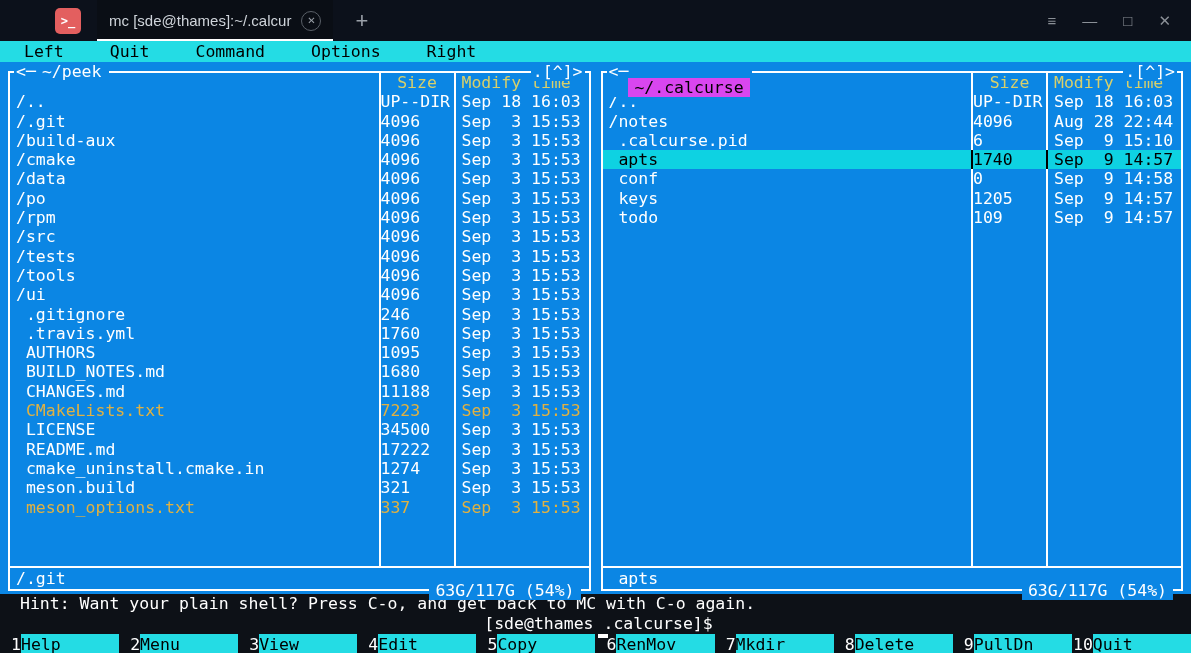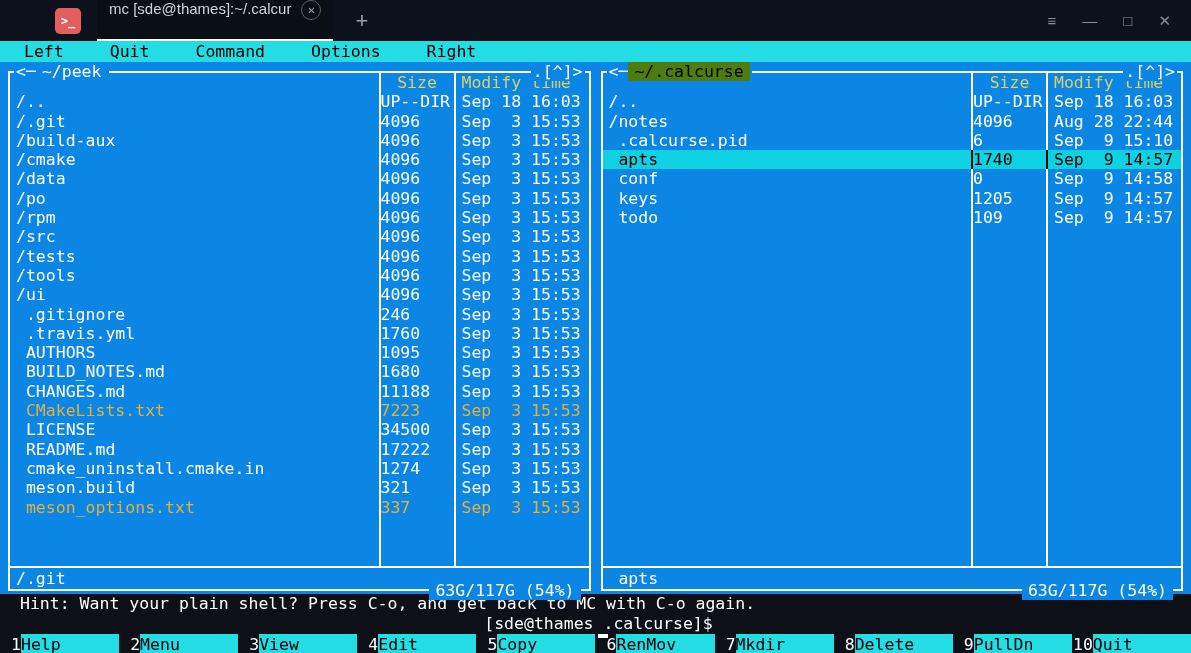--- a/index.html
+++ b/index.html
@@ -11,41 +11,41 @@
   body{
     width:1191px;height:653px;overflow:hidden;background:var(--tabbar);
     font-family:"DejaVu Sans Mono",monospace;font-size:16.5px;color:#fff;
   }
   
   .tabbar{height:41px;background:var(--tabbar);display:flex;align-items:center;
     font-family:"Liberation Sans",sans-serif;font-size:15px;color:#cfd4da;}
   .term-icon{width:26px;height:26px;margin-left:55px;border-radius:5px;background:var(--icon-red);
     display:flex;align-items:center;justify-content:center;color:#fff;
     font-family:"DejaVu Sans Mono",monospace;font-size:12px;font-weight:bold;flex:0 0 auto;}
-  .tab{height:100%;display:flex;gap:10px;margin-left:16px;padding:0 12px;
+  .tab{height:100%;display:flex;align-items:center;gap:10px;margin-left:16px;padding:0 12px;
     position:relative;background:#0a0e15;}
   .tab::after{content:"";position:absolute;left:0;right:0;bottom:0;height:2px;background:#fff;}
   .tab-close{width:20px;height:20px;border:1px solid #5a6068;border-radius:50%;
     display:flex;align-items:center;justify-content:center;font-size:10px;color:#9aa0a8;}
   .newtab{font-size:22px;color:#9aa0a8;margin-left:22px;font-weight:300;}
   .win-controls{margin-left:auto;margin-right:20px;display:flex;gap:26px;color:#8b9097;font-size:15px;}
   .win-controls span{cursor:default}
   
   .menubar{height:21px;background:var(--menubar);color:#000;display:flex;align-items:flex-end;
     padding-left:24px;line-height:21px;}
   .menubar .mitem{margin-right:46px;white-space:pre;}
   
   .mcarea{background:var(--panel-bg);}
   .panels{display:flex;gap:10px;padding:9px 8px 0 8px;height:529px;background:var(--panel-bg);}
   .panel{flex:1;border:2px solid #fff;position:relative;display:flex;flex-direction:column;background:var(--panel-bg);}
   .ptitle{position:absolute;top:-11px;left:4px;background:var(--panel-bg);padding:0 2px;
     display:flex;line-height:19px;white-space:pre;z-index:2;}
   .ptitle .arrow{white-space:pre;}
   .ptitle .ppath{white-space:pre;padding:0 6px;}
-  .panel.active .ppath{background:#4d7c0f;color:#000;}
+  .panel.active .ppath{background:#d946ef;color:#000;margin-top:16px;}
   .pnav-right{position:absolute;top:-11px;right:4px;background:var(--panel-bg);padding:0 2px;
     line-height:19px;white-space:pre;z-index:2;}
   .phead,.prow,.pfill{display:flex;height:19.3px;line-height:19.3px;white-space:pre;}
   .pfill{flex:1;height:auto;}
   .c-name{flex:1;padding-left:6px;overflow:hidden;}
   .c-size{width:75px;border-left:2px solid #fff;text-align:left;padding-right:4px;}
   .c-date{width:135px;border-left:2px solid #fff;padding-left:6px;}
   .phead{color:var(--hdr-yellow);align-items:center;}
   .phead .c-name{position:relative;padding-left:0;}
   .phead .c-size{text-align:center;padding-right:0;}

